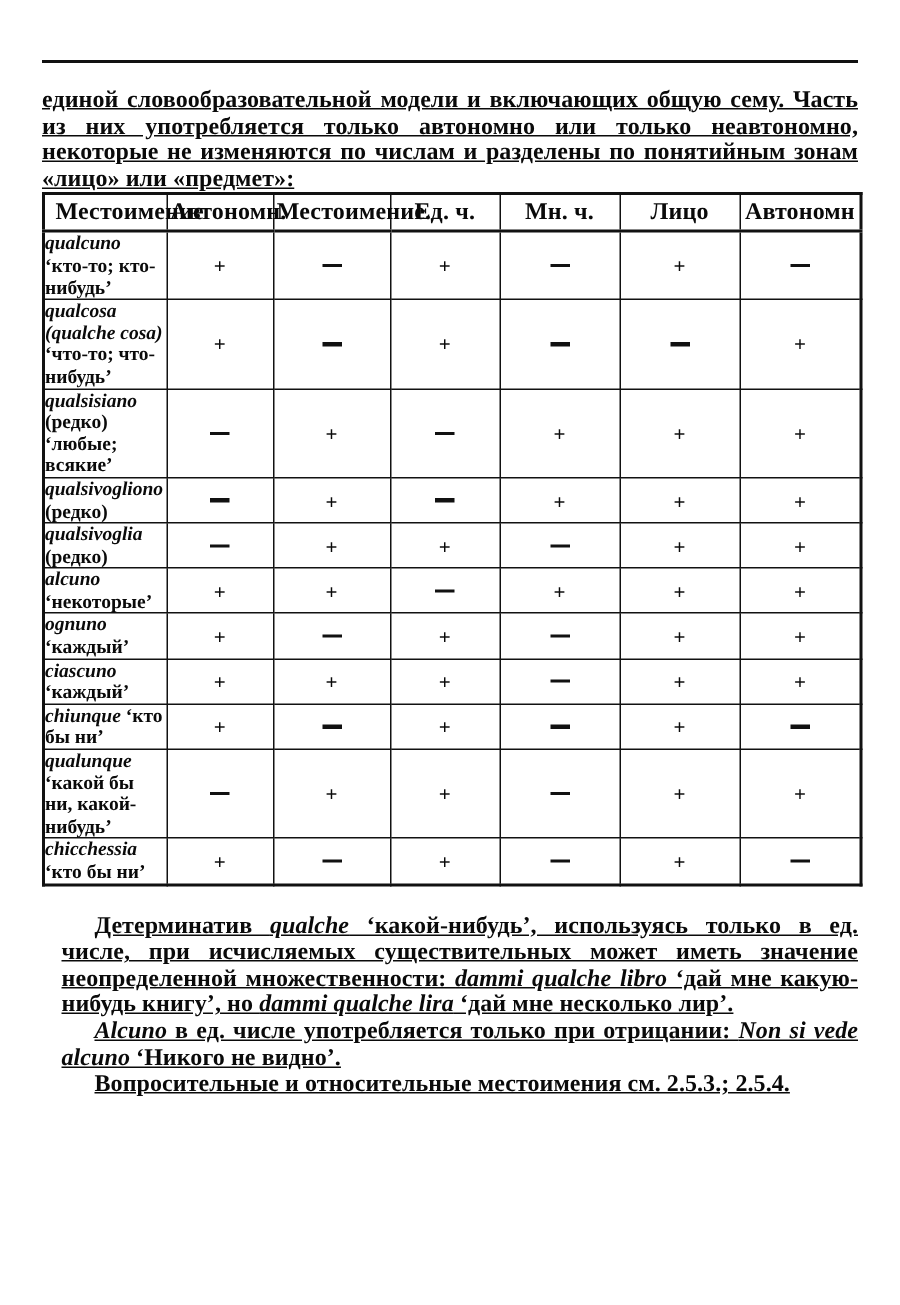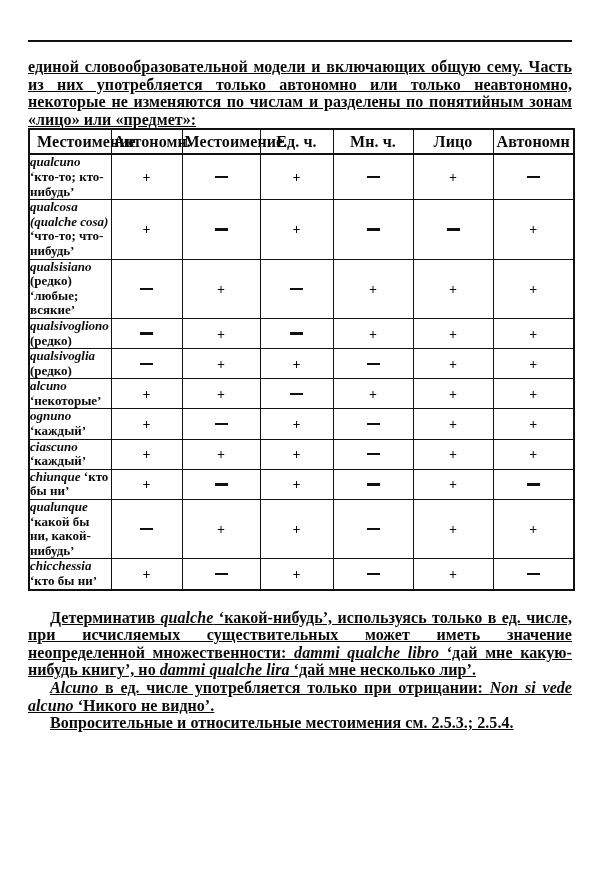--- a/index.html
+++ b/index.html
@@ -134,21 +134,21 @@
   }
   td.cell-mark .plus {
     display: inline-block;
     font-size: 14px;
     line-height: 1;
     font-weight: 700;
     position: relative;
     top: 1px;
   }
 
-  .after-table { margin-top: 18px; }
+  .after-table { margin-top: 18px; margin-left: 13px; }
   .para-gap { margin-top: 1px; }
 </style>
 </head>
 <body>
 
 <div class="page">
 
   <div class="rule"></div>
 
   <p class="bodytext intro">единой словообразовательной модели и включающих общую сему. Часть из них употребляется только автономно или только неавтономно, некоторые не изменяются по числам и разделены по понятийным зонам «лицо» или «предмет»:</p>

